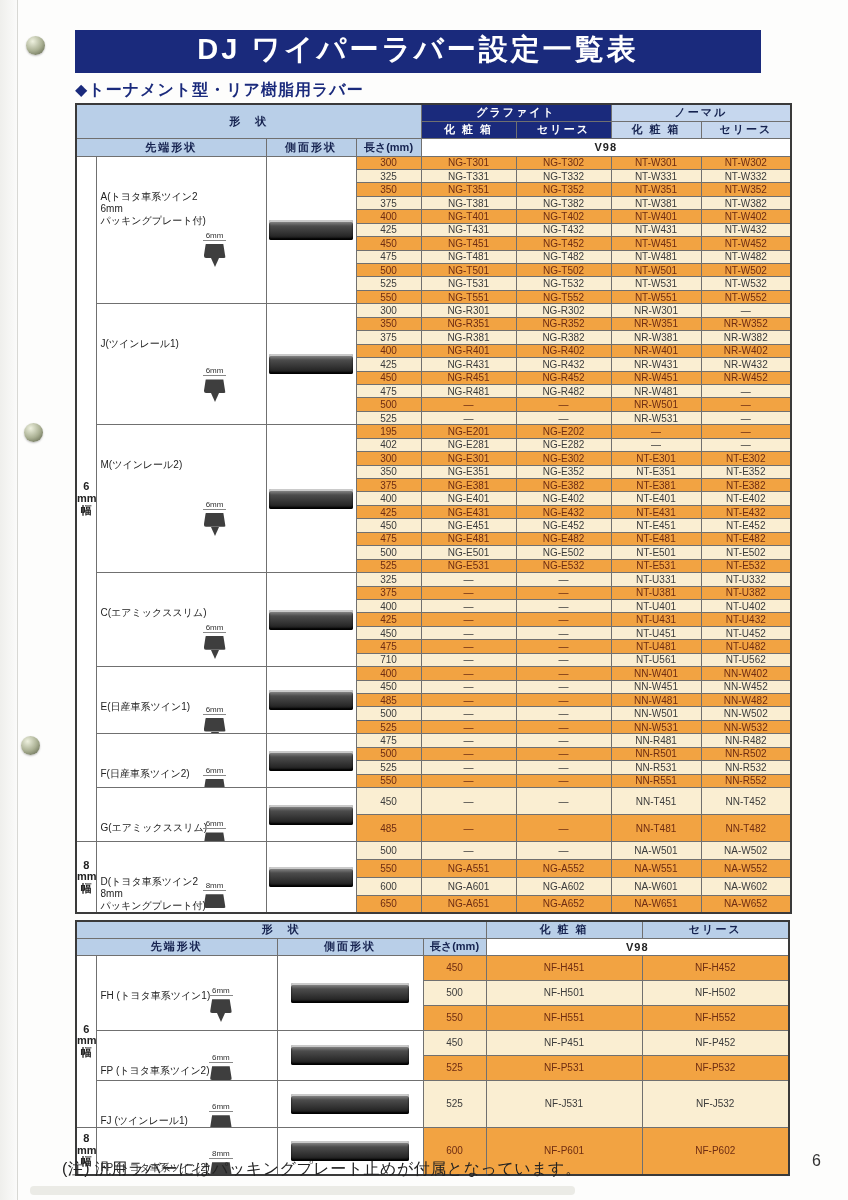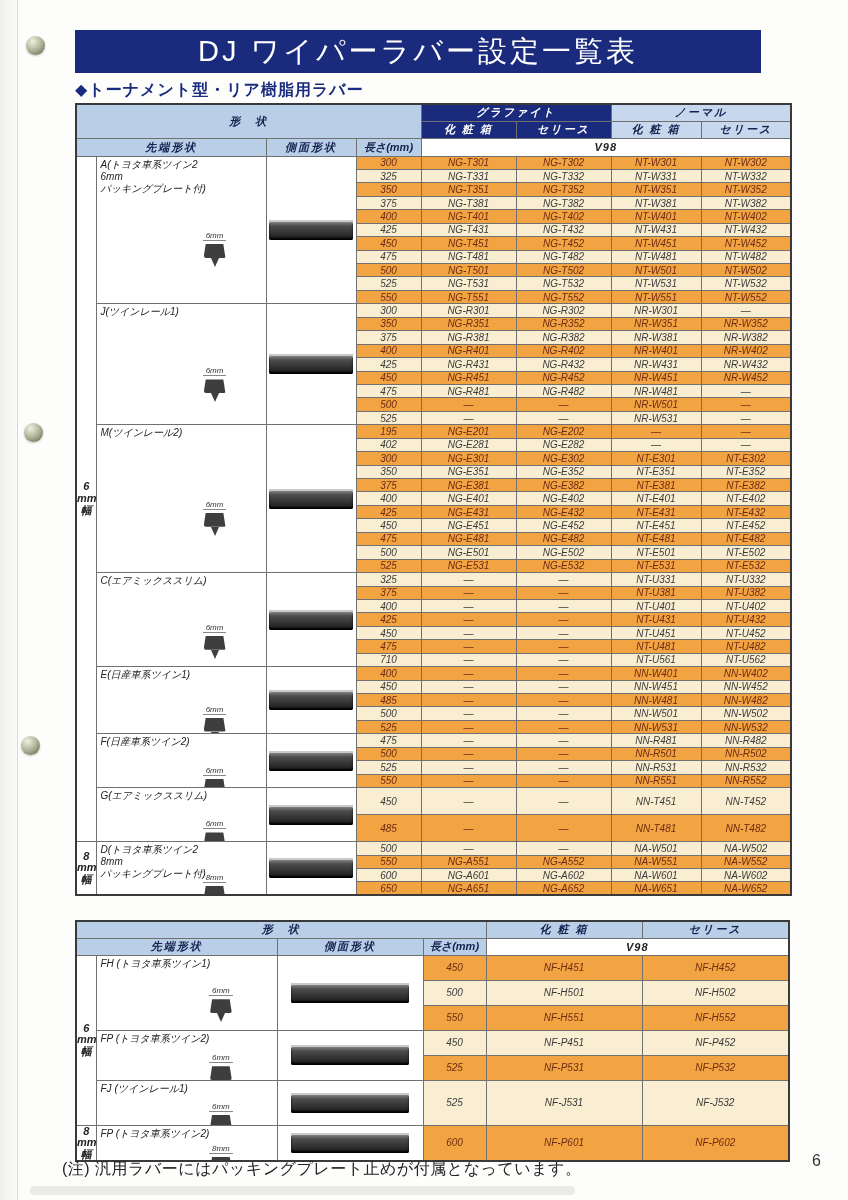--- a/index.html
+++ b/index.html
@@ -13,28 +13,28 @@
   .bottom-smudge{position:absolute;left:30px;top:1186px;width:545px;height:9px;
     background:#ebebe6;border-radius:4px;}
   .hole{position:absolute;width:19px;height:19px;border-radius:50%;
     background:radial-gradient(circle at 35% 28%,#eef1df,#aab093 52%,#545a42);
     box-shadow:0 1px 2px rgba(0,0,0,.25);}
   #hole1{left:26px;top:36px;}
   #hole2{left:24px;top:423px;}
   #hole3{left:21px;top:736px;}
 
   .titlebar{position:absolute;left:75px;top:30px;width:686px;height:43px;
-    background:#1a2a7c;color:#fff;display:flex;align-items:center;justify-content:center;
-    font-size:29px;font-weight:normal;letter-spacing:3px;}
+    background:#1a2a7c;color:#fff;display:flex;justify-content:center;
+    font-size:29px;font-weight:bold;letter-spacing:3px;}
   .sec-title{position:absolute;left:75px;color:#1a2a7c;font-size:16px;font-weight:bold;letter-spacing:1px;}
   #sec1-title{top:80px;}
   #sec2-title{top:948px;}
 
   table{position:absolute;left:75px;border-collapse:collapse;table-layout:fixed;
-    border:2px solid #3a3a3a;background:#0369a1;font-style:italic;}
+    border:2px solid #3a3a3a;background:#0369a1;}
   #t1{top:103px;width:715px;}
   #t2{top:920px;width:713px;}
   th,td{border:1px solid #707070;padding:0;overflow:hidden;}
   th{font-size:11px;font-weight:bold;color:#15224f;background:#b9cfe8;letter-spacing:2px;}
   #t1 thead tr,#t2 thead tr{height:17px;}
   th.navy{background:#1a2a7c;color:#fff;}
   th.lt{background:#c6d7ee;}
   th.white{background:#fff;color:#222;letter-spacing:1px;}
   th.nosp{letter-spacing:0;}
 
@@ -44,21 +44,21 @@
   #t2 tbody tr.h45{height:45px;}
   #t2 tbody tr.h31{height:31px;}
 
   td.data{font-size:10px;text-align:center;vertical-align:middle;line-height:11px;white-space:nowrap;}
   tr.orange td.data{background:#f2a342;color:#6e2c12;}
   tr.cream  td.data{background:#faeed2;color:#3b3b3b;}
 
   td.wcol{background:#fff;font-size:11px;font-weight:bold;color:#222;text-align:center;
     vertical-align:middle;white-space:pre-line;line-height:1.05;}
   td.tipcell{background:#fff;vertical-align:top;position:relative;}
-  .sec-label{font-size:10px;color:#222;white-space:pre-line;line-height:1.2;padding:2px 0 0 4px;}
+  .sec-label{font-size:10px;color:#222;white-space:pre-line;line-height:1.2;padding:2px 0 0 4px;margin-top:32px;}
   .tip-icon{position:absolute;left:58%;top:46%;width:40px;text-align:center;}
   #t2 .tip-icon{top:32%;}
   .tip-mm{font-size:8px;color:#333;line-height:9px;border-bottom:1px solid #888;display:inline-block;padding:0 3px;}
   .tip-trap{width:22px;height:14px;background:#3e3e3e;margin:2px auto 0;
     clip-path:polygon(10% 0,90% 0,100% 100%,0 100%);border-radius:2px;}
   .tip-stem{width:0;height:0;margin:0 auto;border-left:4px solid transparent;
     border-right:4px solid transparent;border-top:9px solid #3e3e3e;}
   td.sidecell{background:#fff;vertical-align:middle;}
   .profile{height:20px;margin:0 auto;border-radius:2px;
     background:linear-gradient(180deg,#9d9d9d 0%,#4c4c4c 30%,#191919 100%);

